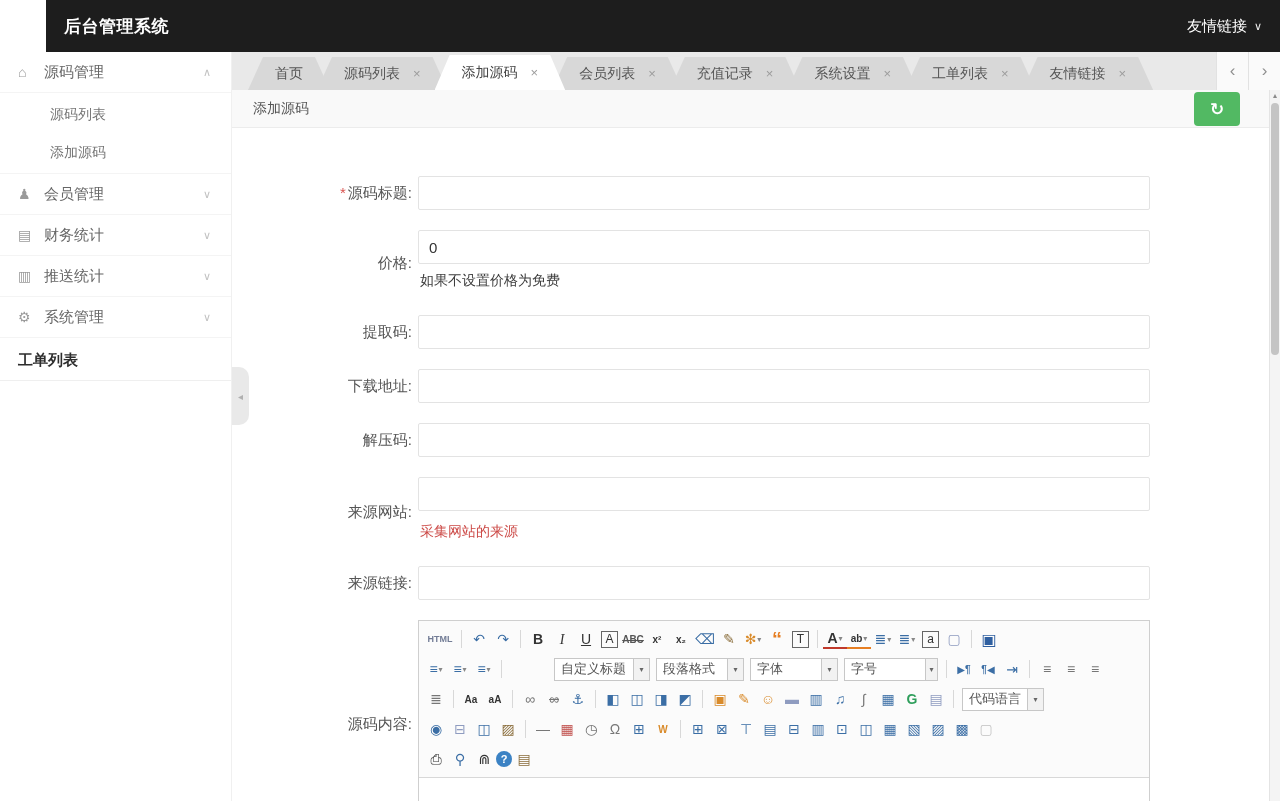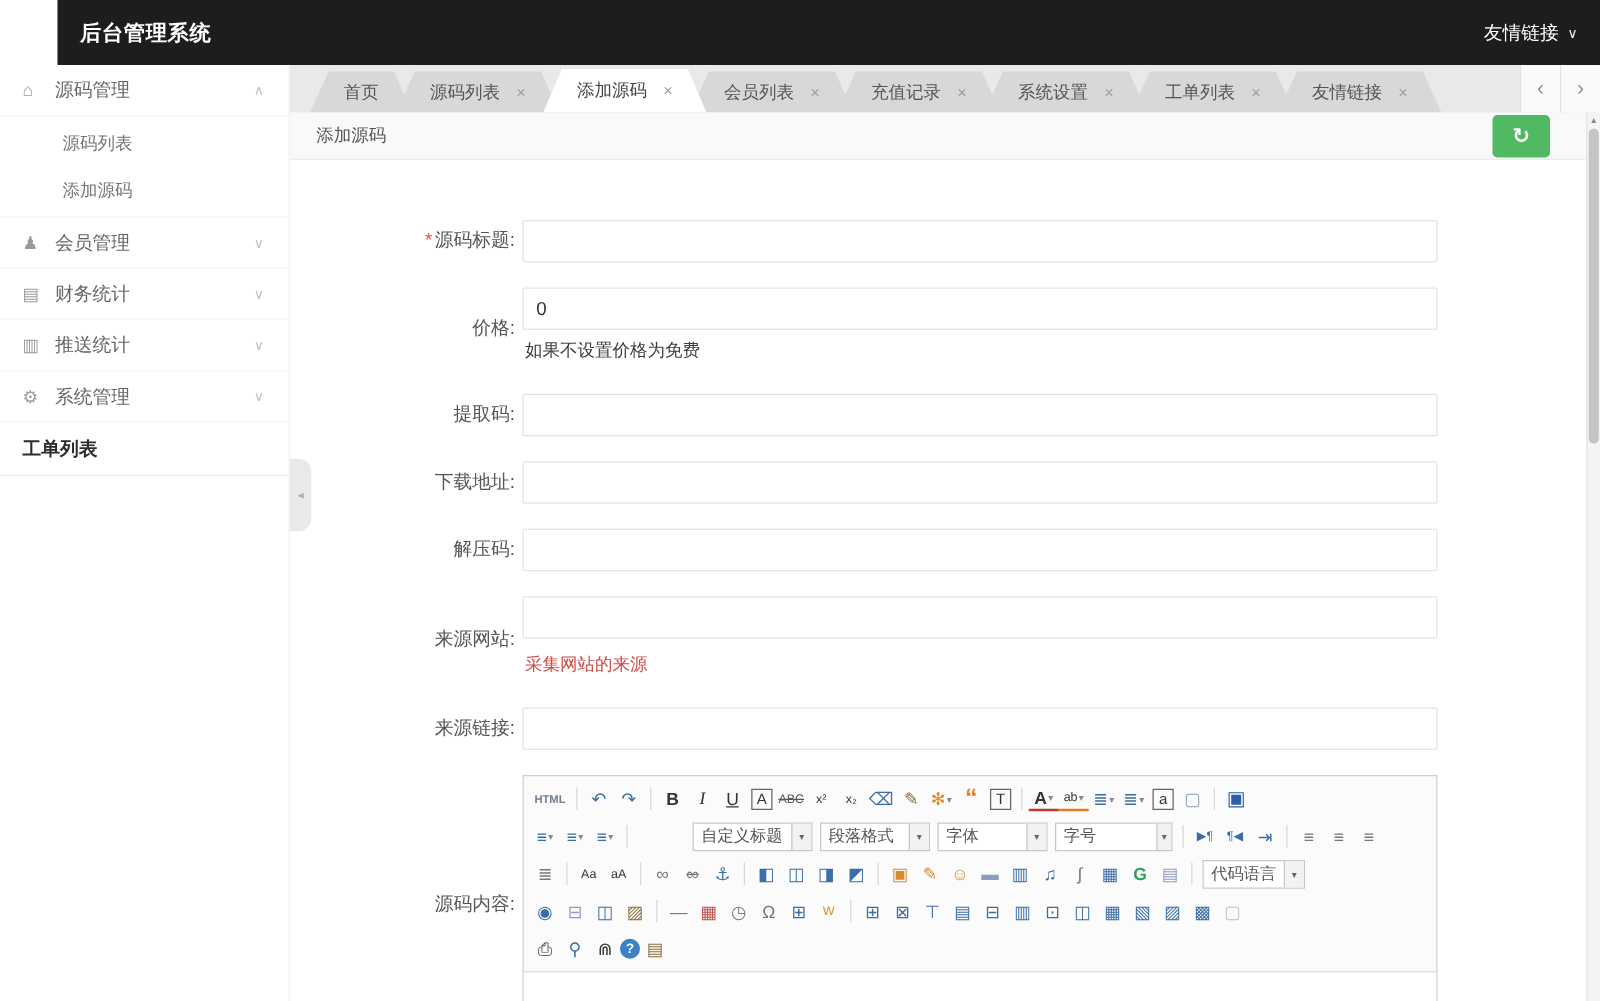--- a/index.html
+++ b/index.html
@@ -85,21 +85,21 @@
   
   .txt { font-size:9px; font-weight:bold; color:#737d96; min-width:32px; }
   .blue { color:#3b6ea5; } .bluebig { color:#2f5fa0; font-size:16px; }
   .orange { color:#d98b2b; } .brown { color:#8a6d3b; } .red { color:#c0504d; }
   .green { color:#2e9e5b; font-weight:bold; } .gray { color:#777; } .dark { color:#333; }
   .muted { color:#8f9cc0; } .faded { opacity:.35; }
   .bold { font-weight:bold; color:#333; }
   .italic { font-style:italic; font-family:"Liberation Serif",serif; color:#333; }
   .ul { text-decoration:underline; color:#333; }
   .strike { text-decoration:line-through; }
-  .small { font-size:10px; font-weight:normal; }
+  .small { font-size:10px; font-weight:bold; }
   .boxed { border:1px solid #666; min-width:17px; height:17px; line-height:15px;
     font-size:12px; color:#333; margin:0 3px; }
   .ulred { border-bottom:2px solid #c0392b; height:20px; font-weight:bold; color:#333; }
   .ulorange { border-bottom:2px solid #e67e22; height:20px; color:#333; }
   .quote { font-size:20px; color:#e67e22; font-weight:bold; }
   .circle { background:#3b82c4; color:#fff; border-radius:50%; min-width:16px; width:16px;
     height:16px; line-height:16px; font-size:11px; font-weight:bold; }
 
   
   .collapse-handle { position:absolute; left:0; top:315px; width:17px; height:58px;

